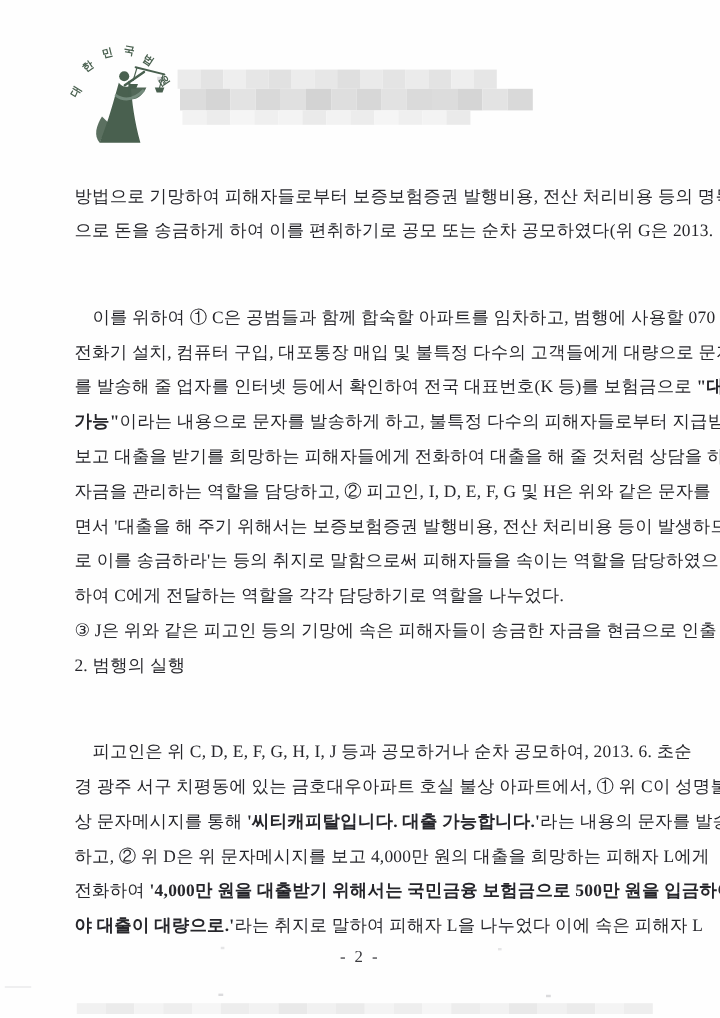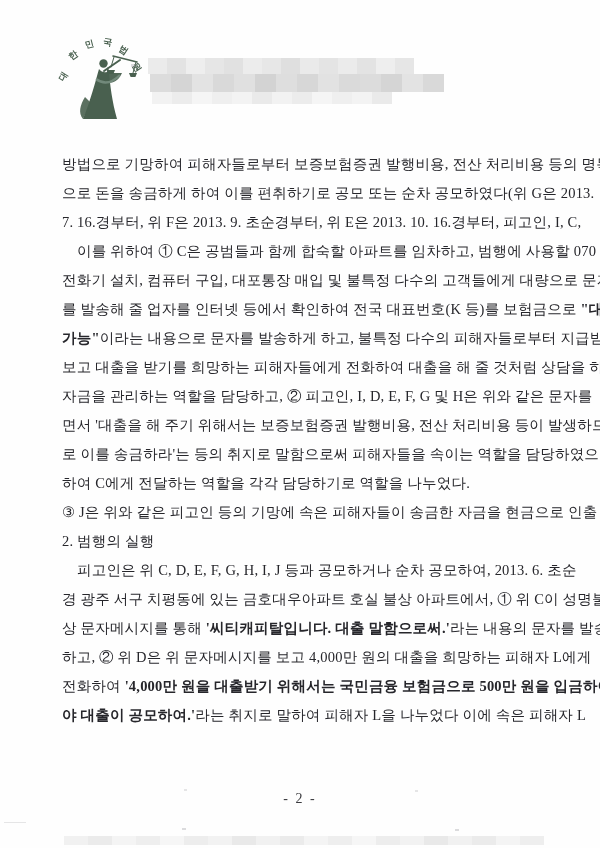--- a/index.html
+++ b/index.html
@@ -19,21 +19,21 @@
   
   .doc-body{
     position:absolute;left:62px;top:150px;width:476px;
     font-size:14.5px;color:#26262b;letter-spacing:0.2px;
   }
   .line{
     box-sizing:border-box;width:100%;height:29px;line-height:29px;
     text-align:justify;text-align-last:justify;white-space:nowrap;
   }
   .line.lastline{text-align-last:left;}
-  .line.indent{padding-left:15px;}
+  .line.indent{padding-left:15px;margin-top:43px;}
   .line b{font-weight:bold;}
   
   .page-number{
     position:absolute;left:0;top:791px;width:600px;text-align:center;
     font-size:14px;color:#3a3a3e;letter-spacing:2px;
   }
   .speck{position:absolute;background:#9a9aa0;opacity:0.35;}
 </style>
 </head>
 <body>
@@ -105,38 +105,37 @@
         <div style="width: 20px; height: 100%; background: rgb(245, 245, 245);"></div>
         <div style="width: 20px; height: 100%; background: rgb(239, 239, 239);"></div>
         <div style="width: 20px; height: 100%; background: rgb(243, 243, 243);"></div>
         <div style="width: 20px; height: 100%; background: rgb(234, 234, 234);"></div>
       </div>
     </div>
 
   <div class="doc-body">
       <div class="line"><span>방법으로 기망하여 피해자들로부터 보증보험증권 발행비용, 전산 처리비용 등의 명목</span></div>
       <div class="line"><span>으로 돈을 송금하게 하여 이를 편취하기로 공모 또는 순차 공모하였다(위 G은 2013.</span></div>
-      <div class="line"><span>7. 16.경부터, 위 F은 2013. 9. 초순경부터, 위 E은 2013. 10. 16.경부터, 피고인, I, C,</span></div>
       <div class="line indent"><span>이를 위하여 ① C은 공범들과 함께 합숙할 아파트를 임차하고, 범행에 사용할 070</span></div>
       <div class="line"><span>전화기 설치, 컴퓨터 구입, 대포통장 매입 및 불특정 다수의 고객들에게 대량으로 문자</span></div>
       <div class="line"><span>를 발송해 줄 업자를 인터넷 등에서 확인하여 전국 대표번호(K 등)를 보험금으로 </span><b>"대출</b></div>
       <div class="line"><b>가능"</b><span>이라는 내용으로 문자를 발송하게 하고, 불특정 다수의 피해자들로부터 지급받은</span></div>
       <div class="line"><span>보고 대출을 받기를 희망하는 피해자들에게 전화하여 대출을 해 줄 것처럼 상담을 하</span></div>
       <div class="line"><span>자금을 관리하는 역할을 담당하고, ② 피고인, I, D, E, F, G 및 H은 위와 같은 문자를</span></div>
       <div class="line"><span>면서 '대출을 해 주기 위해서는 보증보험증권 발행비용, 전산 처리비용 등이 발생하므</span></div>
       <div class="line"><span>로 이를 송금하라'는 등의 취지로 말함으로써 피해자들을 속이는 역할을 담당하였으며,</span></div>
       <div class="line lastline"><span>하여 C에게 전달하는 역할을 각각 담당하기로 역할을 나누었다.</span></div>
       <div class="line"><span>③ J은 위와 같은 피고인 등의 기망에 속은 피해자들이 송금한 자금을 현금으로 인출</span></div>
       <div class="line lastline">2. 범행의 실행</div>
       <div class="line indent"><span>피고인은 위 C, D, E, F, G, H, I, J 등과 공모하거나 순차 공모하여, 2013. 6. 초순</span></div>
       <div class="line"><span>경 광주 서구 치평동에 있는 금호대우아파트 호실 불상 아파트에서, ① 위 C이 성명불</span></div>
-      <div class="line"><span>상 문자메시지를 통해 </span><b>'씨티캐피탈입니다. 대출 말함으로써.'</b><span>라는 내용의 문자를 발송</span></div>
+      <div class="line"><span>상 문자메시지를 통해 </span><b>'씨티캐피탈입니다. 대출 가능합니다.'</b><span>라는 내용의 문자를 발송</span></div>
       <div class="line"><span>하고, ② 위 D은 위 문자메시지를 보고 4,000만 원의 대출을 희망하는 피해자 L에게</span></div>
       <div class="line"><span>전화하여 </span><b>'4,000만 원을 대출받기 위해서는 국민금융 보험금으로 500만 원을 입금하여</b></div>
-      <div class="line"><b>야 대출이 공모하여.'</b><span>라는 취지로 말하여 피해자 L을 나누었다 이에 속은 피해자 L</span></div>
+      <div class="line"><b>야 대출이 대량으로.'</b><span>라는 취지로 말하여 피해자 L을 나누었다 이에 속은 피해자 L</span></div>
     </div>
 
   <div class="page-number">- 2 -</div>
 
   <div class="redact-footer">
       <div style="position: absolute; left: 0px; top: 0px; height: 9px; display: flex;">
         <div style="width: 24px; height: 100%; background: rgb(241, 241, 241);"></div>
         <div style="width: 24px; height: 100%; background: rgb(235, 235, 235);"></div>
         <div style="width: 24px; height: 100%; background: rgb(244, 244, 244);"></div>
         <div style="width: 24px; height: 100%; background: rgb(238, 238, 238);"></div>

